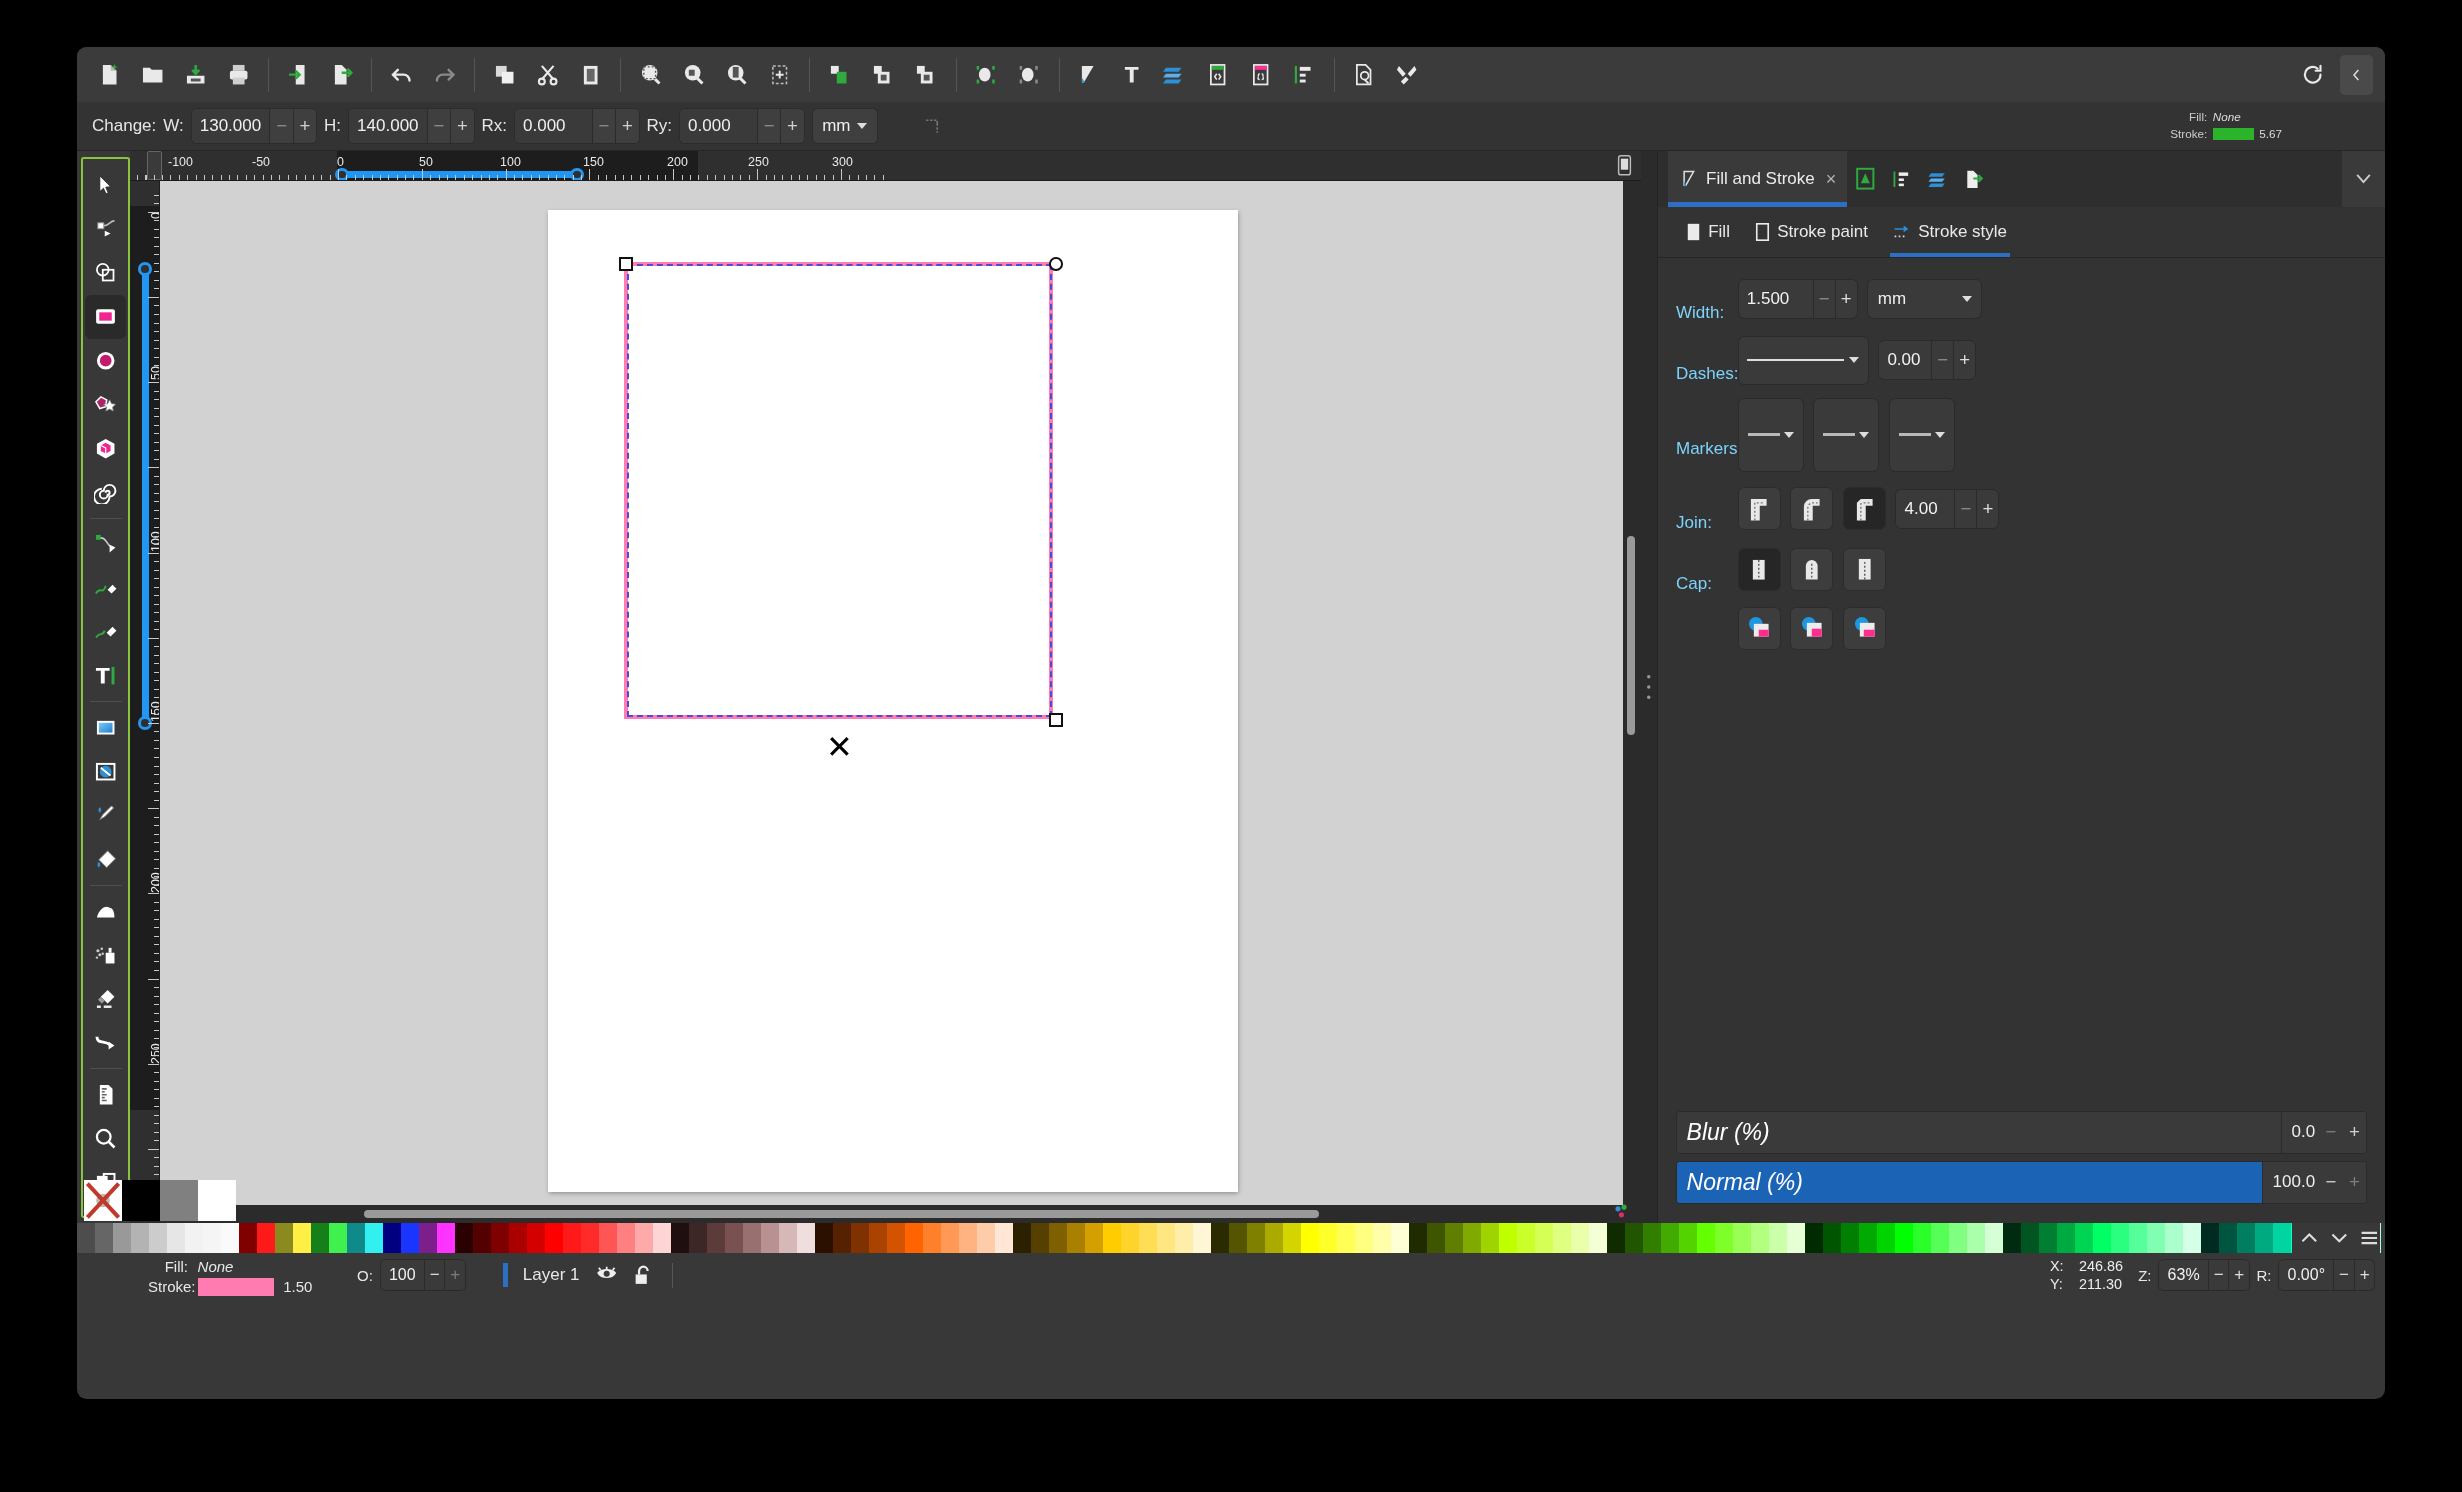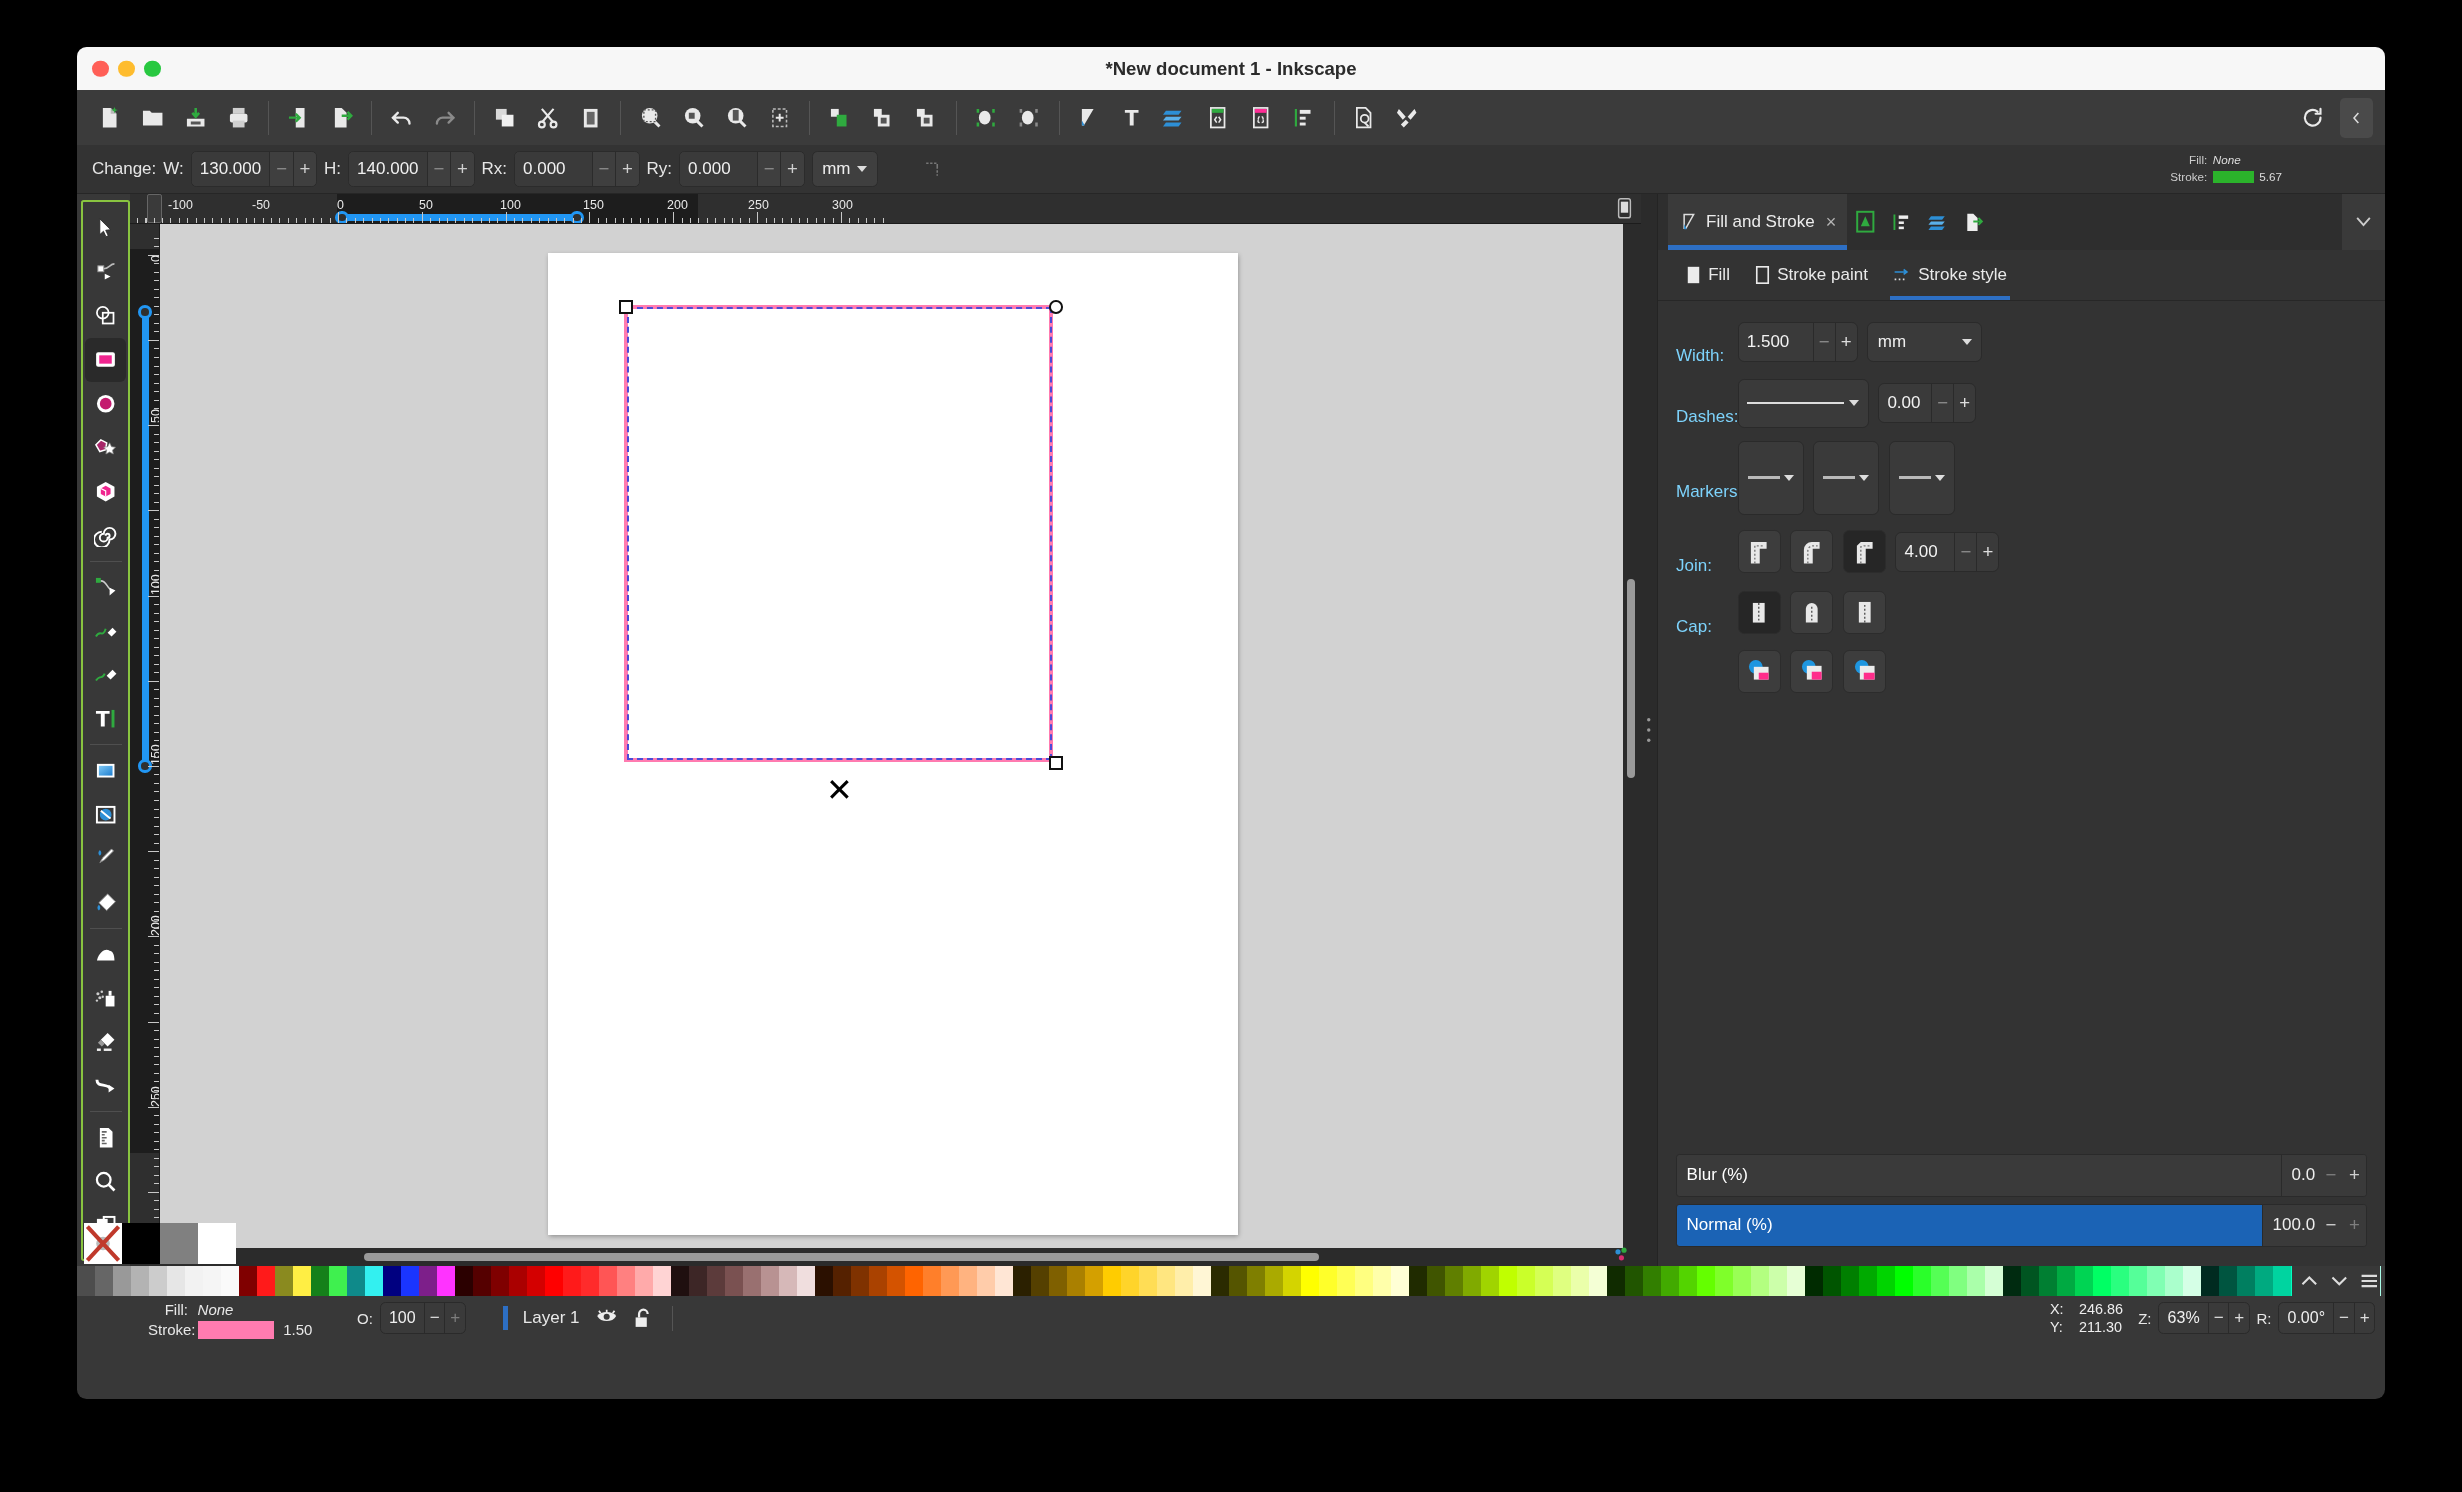--- a/index.html
+++ b/index.html
@@ -138,21 +138,21 @@
   .optbtn { width:43px; height:43px; background:#3d3d3d; border:0.7px solid #2c2c2c;
     border-radius:6.2px; display:flex; align-items:center; justify-content:center; cursor:pointer; }
   .optbtn.sel { background:#262626; }
 
   .dockfoot { padding:0 18px 12.4px 18px; }
   .blendrow { display:flex; align-items:center; justify-content:flex-end; gap:11px;
     padding:9.6px 0 9.6px 0; border-top:0.7px solid #3f3f3f; }
   .slider { height:43px; border-radius:3.4px; background:#3a3a3a; border:0.7px solid #2a2a2a;
     display:flex; align-items:center; position:relative; margin-bottom:6.9px; overflow:hidden;}
   .slider .fillbar { position:absolute; left:0; top:0; bottom:0; background:#1b63b5; }
-  .slider .stext { position:relative; color:#fff; font-size:17px; padding-left:9.6px; }
+  .slider .stext { position:relative; color:#fff; font-size:23px; padding-left:9.6px;font-style:italic; }
   .slider .snum { margin-left:auto; position:relative; color:#eee; font-size:17px;
     padding-right:4.1px; background:#3a3a3a; height:100%; display:flex; align-items:center;
     padding-left:9.6px; border-left:0.7px solid #2a2a2a;}
   .slider .sbtn { position:relative; width:23.4px; display:flex; align-items:center;
     justify-content:center; color:#cfcfcf; font-size:18.6px; background:#3a3a3a; height:100%; cursor:pointer;}
 
   
   .swatchbar { height:30px; background:#383838; display:flex; align-items:stretch; position:relative; }
   .sw { flex:0 0 auto; width:18px; }
   .pal-ctrl { position:absolute; right:5.5px; top:0; bottom:0; display:flex; align-items:center; gap:9.6px;
@@ -169,28 +169,20 @@
   .zbox .v { display:flex;align-items:center;padding:0 8.2px;color:#f0f0f0;font-size:16px;}
   .zbox .b { width:20.6px;display:flex;align-items:center;justify-content:center;color:#ddd;
     font-size:17px;border-left:0.7px solid #2a2a2a;cursor:pointer;}
   svg { display:block; }
 </style>
 </head>
 <body>
 
 <div class="window">
 
-  <div class="titlebar">
-    <div class="traffic">
-      <div class="dot red"></div>
-      <div class="dot yel"></div>
-      <div class="dot grn"></div>
-    </div>
-    <div class="title">*New document 1 - Inkscape</div>
-  </div>
 
   <div class="toolbar1">
     <div class="tbtn">
         <svg width="23.4" height="23.4" viewBox="0 0 24 24">
           <path d="M5 2h8l6 6v14H5z" fill="#e9e9e9"></path>
           <path d="M13 2v6h6" fill="#b9b9b9"></path>
           <path d="M17 1l1 2.5L20.5 4 18 5l-1 2.5L16 5l-2.5-1L16 3z" fill="#2faa3f"></path>
         </svg>
       </div>
     <div class="tbtn">

